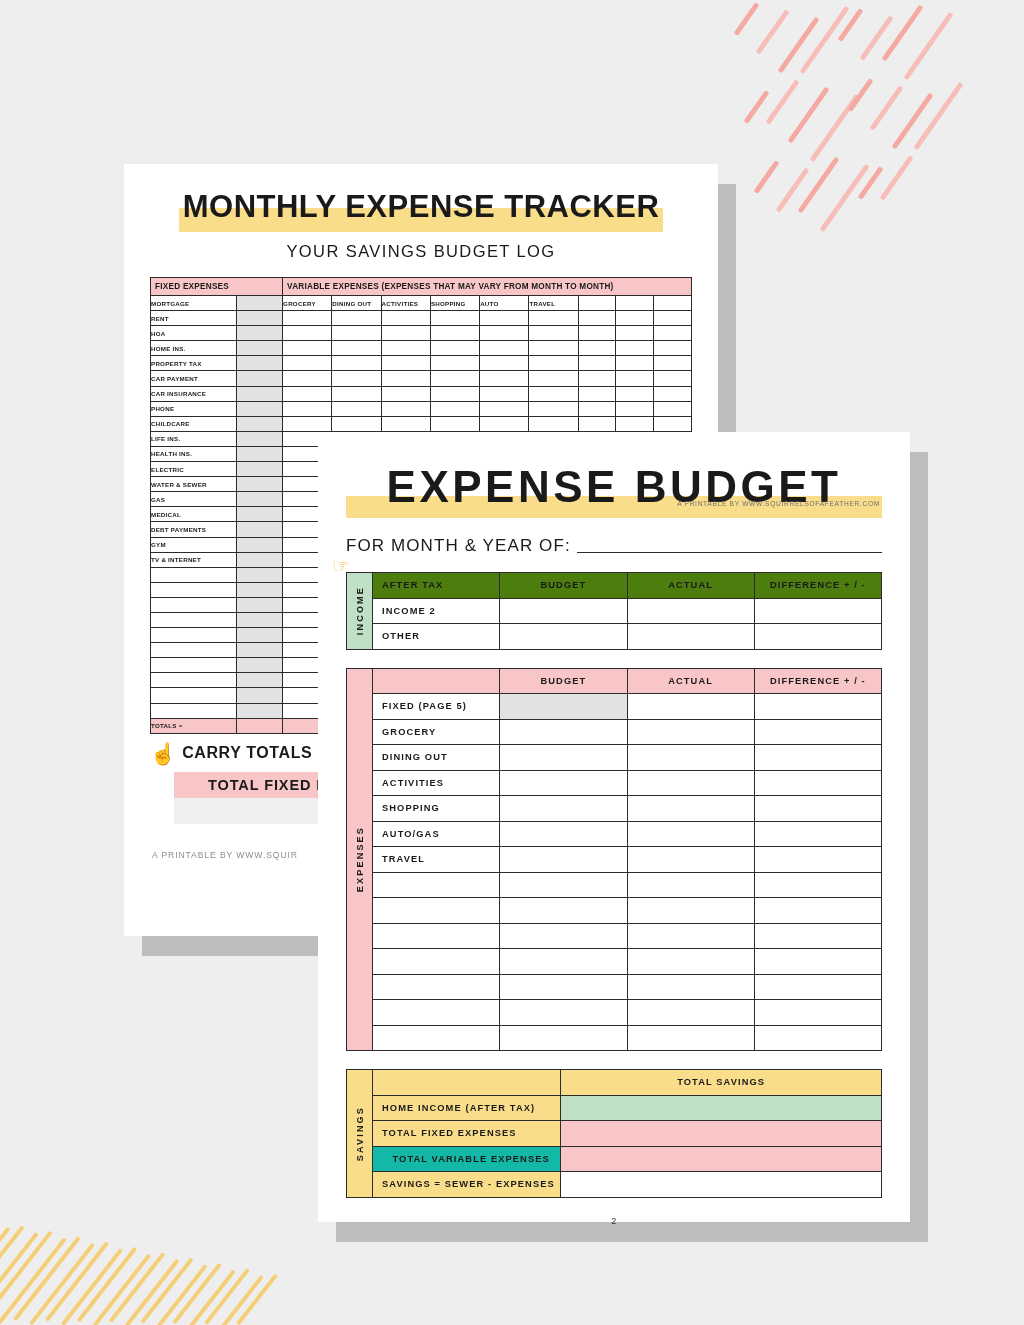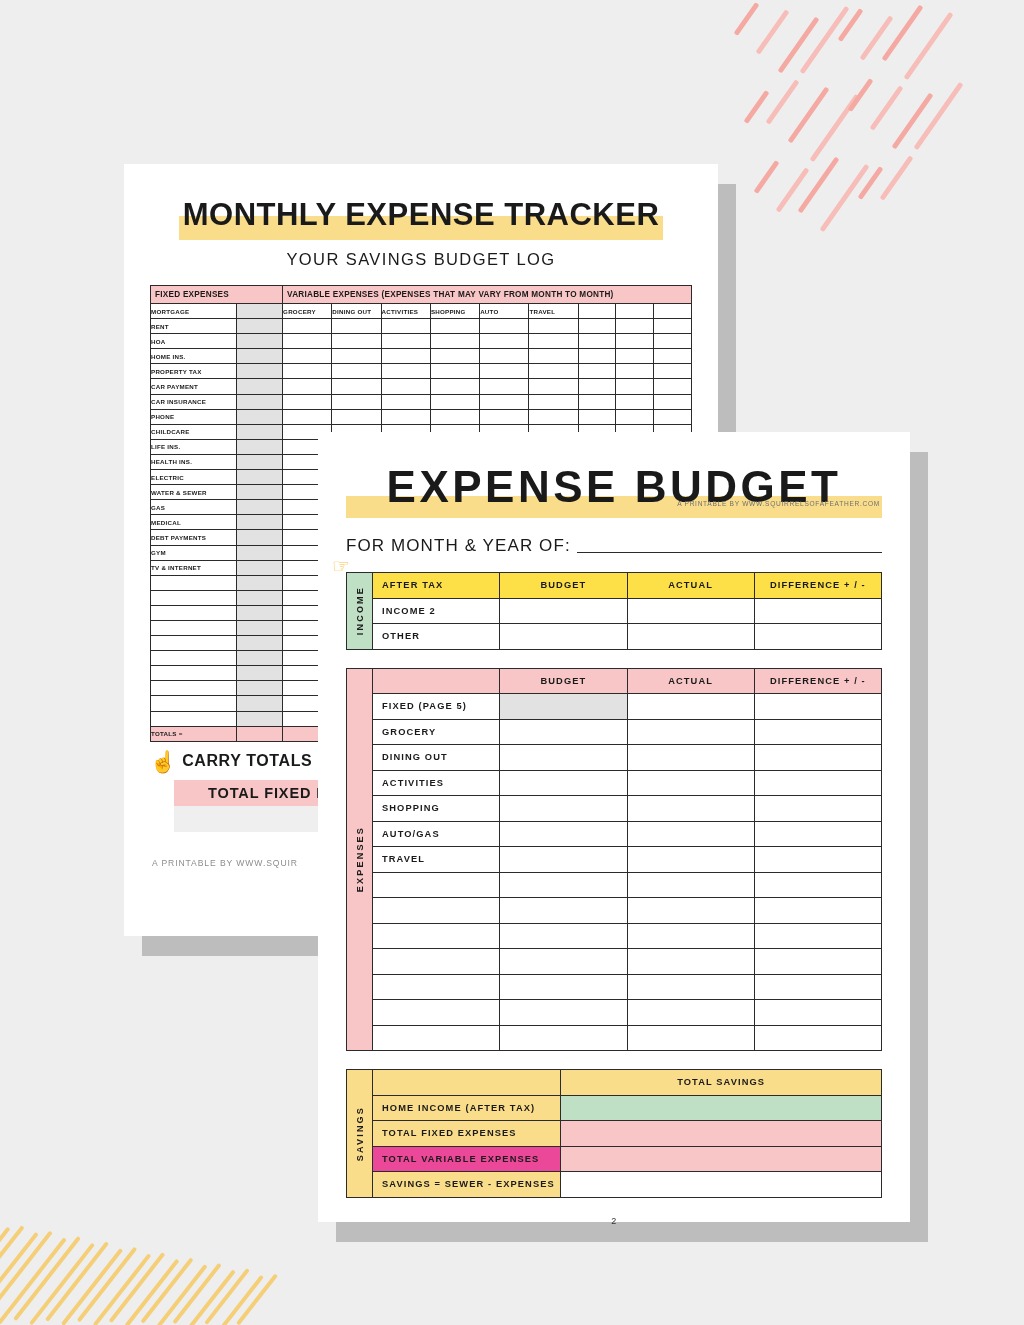--- a/index.html
+++ b/index.html
@@ -41,21 +41,21 @@
   }
   .page-budget {
     left: 318px;
     top: 432px;
     width: 592px;
     height: 790px;
   }
 
   
   .tracker-inner {
-    padding: 28px 26px 0 26px;
+    padding: 20px 26px 0 26px;
     box-sizing: border-box;
   }
   .tracker-title-wrap {
     position: relative;
     text-align: center;
     height: 48px;
   }
   .tracker-title-hl {
     position: absolute;
     left: 29px;
@@ -248,21 +248,21 @@
     border: 1px solid #2b2b2b;
     height: 24.5px;
     font-size: 9.3px;
     font-weight: bold;
     letter-spacing: 1.1px;
     color: #1a1a1a;
     padding: 0 0 0 9px;
     vertical-align: middle;
   }
   table.btbl td.ctr { text-align: center; padding-left: 0; }
-  .row-green td { background: #fde047; }
+  .row-green td { background: #4d7c0f; }
   .row-pink td { background: #f8c6c6; }
   .row-yellow td { background: #fadd8a; }
   .cell-grey { background: #e2e2e2; }
   .cell-green { background: #bfe0c4; }
   .cell-pink { background: #f8c6c6; }
 
   .pointer-hand {
     position: absolute;
     left: 14px;
     font-size: 20px;
@@ -915,21 +915,21 @@
             </tr>
             <tr>
               <td class="row-yellow-label" style="background: rgb(250, 221, 138);">HOME INCOME (AFTER TAX)</td>
               <td class="cell-green"></td>
             </tr>
             <tr>
               <td class="row-yellow-label" style="background: rgb(250, 221, 138);">TOTAL FIXED EXPENSES</td>
               <td class="cell-pink"></td>
             </tr>
             <tr>
-              <td class="row-yellow-label" style="background: #ec4899;">TOTAL VARIABLE EXPENSES</td>
+              <td class="row-yellow-label" style="background: #14b8a6; text-align: center;">TOTAL VARIABLE EXPENSES</td>
               <td class="cell-pink"></td>
             </tr>
             <tr>
               <td class="row-yellow-label" style="background: rgb(250, 221, 138);">SAVINGS = SEWER - EXPENSES</td>
               <td></td>
             </tr>
           </tbody>
       </table>
     </div>
 

